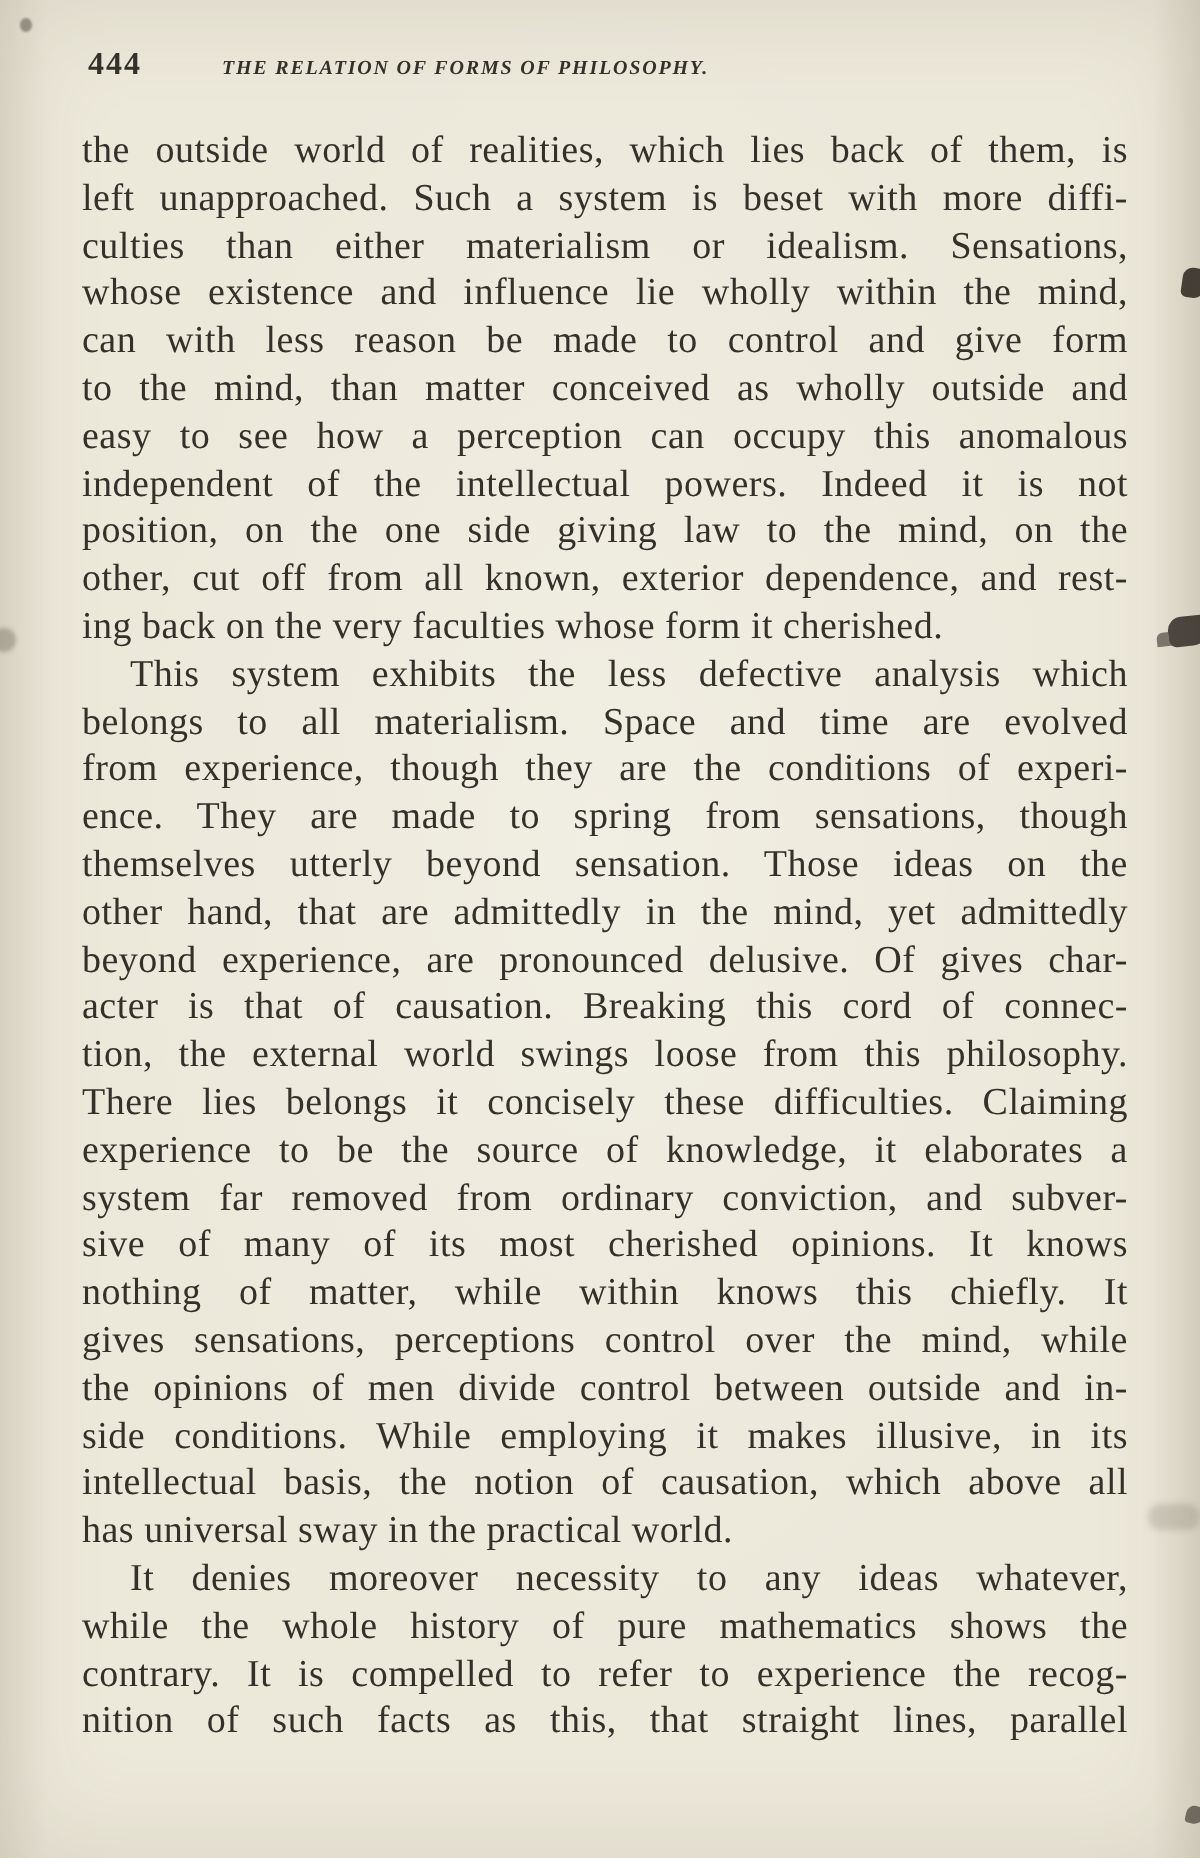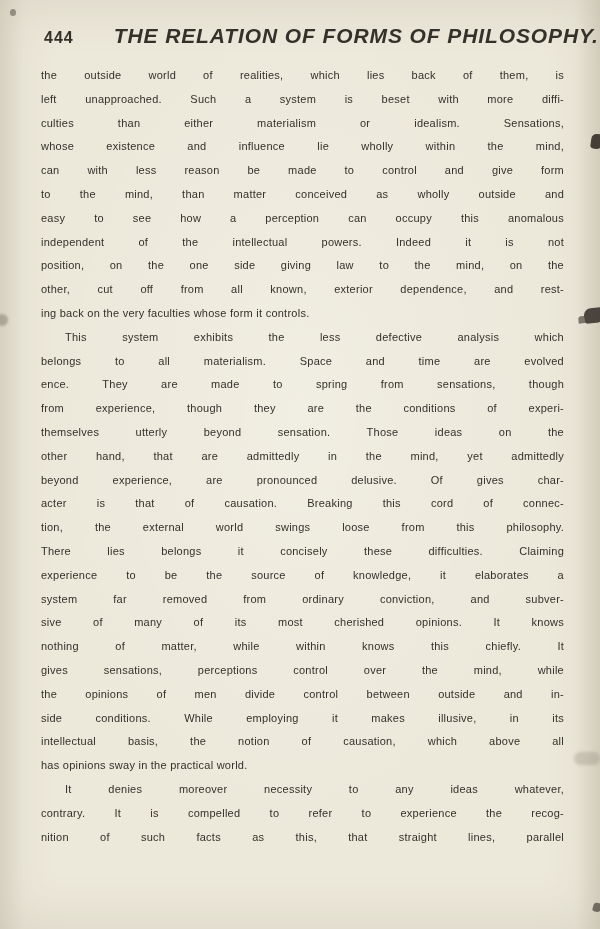--- a/index.html
+++ b/index.html
@@ -16,52 +16,52 @@
     width: 600px;
     height: 929px;
     margin: 0 auto;
     background: var(--paper);
     background-image:
       radial-gradient(ellipse at 50% 45%, rgba(255,255,252,0.25) 0%, rgba(0,0,0,0) 60%),
       linear-gradient(90deg, rgba(120,105,80,0.10) 0%, rgba(0,0,0,0) 4%, rgba(0,0,0,0) 96%, rgba(120,105,80,0.14) 100%);
     box-shadow: inset 0 0 55px rgba(95,82,58,0.14);
     overflow: hidden;
     color: var(--ink);
-    font-family: Liberation Sans, sans-serif;
+    font-family: Liberation Serif, serif;
   }
   .header {
     position: absolute;
     top: 24px;
     left: 44px;
     right: 38px;
     display: flex;
     align-items: baseline;
     font-size: 15px;
   }
   .pagenum {
     font-weight: bold;
     letter-spacing: 1px;
     font-size: 16px;
   }
   .running-title {
     margin-left: 40px;
     font-style: italic;
     font-weight: bold;
     letter-spacing: 0.9px;
-    font-size: 21px;
+    font-size: 10px;
     white-space: nowrap;
   }
   .content {
     position: absolute;
     top: 64px;
     left: 41px;
     right: 36px;
   }
   .line {
-    font-size: 11px;
+    font-size: 19px;
     line-height: 23.8px;
     letter-spacing: 0.25px;
     text-align: justify;
     text-align-last: justify;
     white-space: nowrap; 
     overflow: visible;
   }
   .line { white-space: normal; } 
   .line.last { text-align-last: left; }
   .line.indent { text-indent: 24px; }
@@ -120,41 +120,42 @@
       <div class="line">the outside world of realities, which lies back of them, is</div>
       <div class="line">left unapproached. Such a system is beset with more diffi-</div>
       <div class="line">culties than either materialism or idealism. Sensations,</div>
       <div class="line">whose existence and influence lie wholly within the mind,</div>
       <div class="line">can with less reason be made to control and give form</div>
       <div class="line">to the mind, than matter conceived as wholly outside and</div>
       <div class="line">easy to see how a perception can occupy this anomalous</div>
       <div class="line">independent of the intellectual powers. Indeed it is not</div>
       <div class="line">position, on the one side giving law to the mind, on the</div>
       <div class="line">other, cut off from all known, exterior dependence, and rest-</div>
-      <div class="line last">ing back on the very faculties whose form it controls.</div>
+      <div class="line last">ing back on the very faculties whose form it cherished.</div>
       <div class="line indent">This system exhibits the less defective analysis which</div>
       <div class="line">belongs to all materialism. Space and time are evolved</div>
+      <div class="line">from experience, though they are the conditions of experi-</div>
       <div class="line">ence. They are made to spring from sensations, though</div>
-      <div class="line">from experience, though they are the conditions of experi-</div>
       <div class="line">themselves utterly beyond sensation. Those ideas on the</div>
       <div class="line">other hand, that are admittedly in the mind, yet admittedly</div>
       <div class="line">beyond experience, are pronounced delusive. Of gives char-</div>
       <div class="line">acter is that of causation. Breaking this cord of connec-</div>
       <div class="line">tion, the external world swings loose from this philosophy.</div>
       <div class="line">There lies belongs it concisely these difficulties. Claiming</div>
       <div class="line">experience to be the source of knowledge, it elaborates a</div>
       <div class="line">system far removed from ordinary conviction, and subver-</div>
       <div class="line">sive of many of its most cherished opinions. It knows</div>
       <div class="line">nothing of matter, while within knows this chiefly. It</div>
       <div class="line">gives sensations, perceptions control over the mind, while</div>
       <div class="line">the opinions of men divide control between outside and in-</div>
       <div class="line">side conditions. While employing it makes illusive, in its</div>
       <div class="line">intellectual basis, the notion of causation, which above all</div>
-      <div class="line last">has opinions sway in the practical world.</div>
+      <div class="line last">has universal sway in the practical world.</div>
       <div class="line indent">It denies moreover necessity to any ideas whatever,</div>
+      <div class="line">while the whole history of pure mathematics shows the</div>
       <div class="line">contrary. It is compelled to refer to experience the recog-</div>
       <div class="line">nition of such facts as this, that straight lines, parallel</div>
     </div>
 
   <div class="artifact a1"></div>
   <div class="artifact a2"></div>
   <div class="artifact a3"></div>
   <div class="artifact a4"></div>
   <div class="artifact a5"></div>
   <div class="artifact a6"></div>

